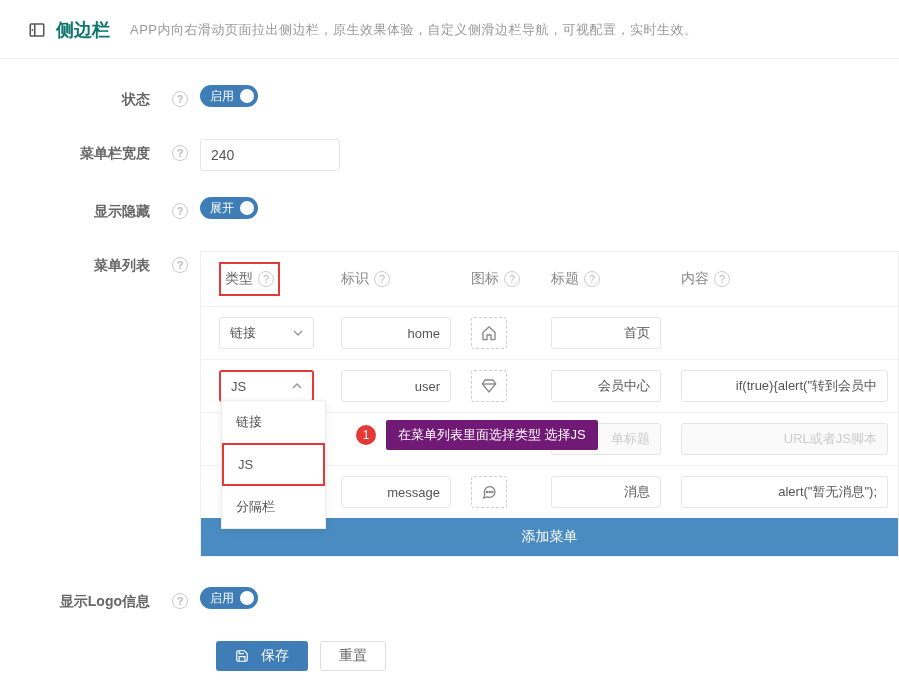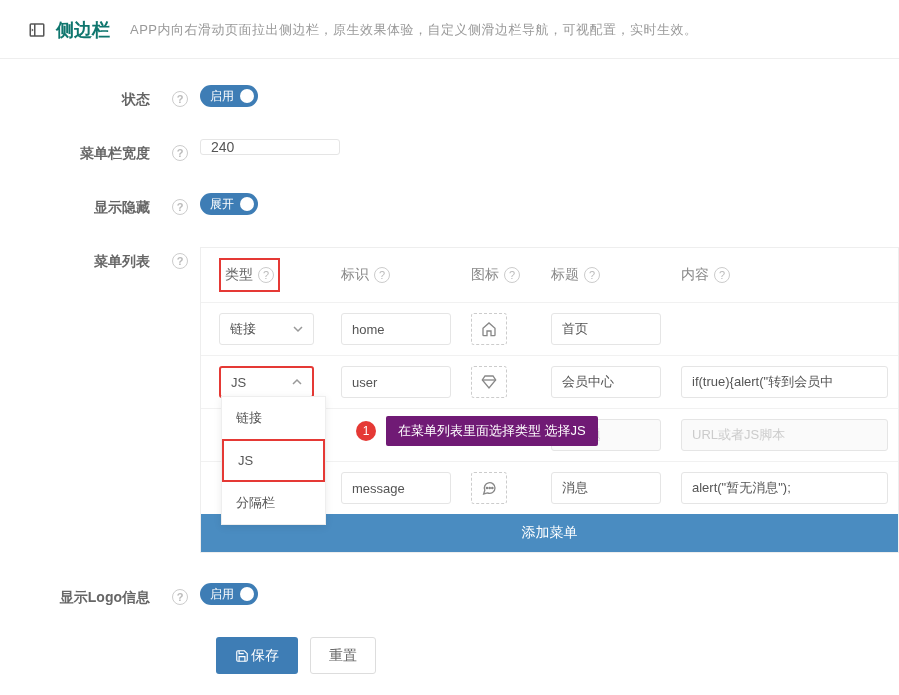--- a/index.html
+++ b/index.html
@@ -13,56 +13,56 @@
     .form-body { padding-top: 26px; }
     .form-row { display: flex; align-items: flex-start; margin-bottom: 26px; }
     .form-label { width: 200px; text-align: right; padding-right: 12px; color: #666; font-size: 14px; display: flex; justify-content: flex-end; align-items: center; gap: 22px; line-height: 28px; font-weight: bold; }
     .form-ctrl { flex: 1; display: flex; align-items: center; position: relative; }
 
     .help-icon { display: inline-flex; align-items: center; justify-content: center; width: 16px; height: 16px; border: 1px solid #ccc; border-radius: 50%; color: #bbb; font-size: 11px; line-height: 1; cursor: default; }
 
     .toggle { display: inline-flex; align-items: center; height: 22px; background: #3e7db5; border-radius: 11px; padding: 0 4px 0 10px; color: #fff; font-size: 12px; cursor: pointer; gap: 6px; }
     .toggle-knob { width: 14px; height: 14px; background: #fff; border-radius: 50%; }
 
-    .text-input { height: 16px; border: 1px solid #e5e5e5; border-radius: 3px; padding: 0 10px; font-size: 14px; color: #555; width: 140px; outline: none; }
+    .text-input { height: 32px; border: 1px solid #e5e5e5; border-radius: 3px; padding: 0 10px; font-size: 14px; color: #555; width: 140px; outline: none; }
 
     .table-wrap { flex: 1; border: 1px solid #eee; background: #fff; position: relative; }
     .thead, .trow { display: flex; align-items: center; padding: 10px 10px; border-bottom: 1px solid #f1f1f1; }
     .thead { font-size: 14px; color: #888; }
     .col-type { width: 130px; padding-left: 8px; }
     .col-ident { width: 130px; }
     .col-icon { width: 80px; }
     .col-title { width: 130px; }
     .col-content { flex: 1; min-width: 0; }
 
     .th-highlight { border: 2px solid #e53935; padding: 6px 4px; display: inline-flex; align-items: center; gap: 5px; color: #666; }
 
     .th { display: inline-flex; align-items: center; gap: 5px; color: #888; }
 
     .select-box { height: 32px; width: 95px; border: 1px solid #e5e5e5; border-radius: 3px; display: flex; align-items: center; justify-content: space-between; padding: 0 10px; font-size: 13px; color: #555; cursor: pointer; background: #fff; }
     .select-box.open { border: 2px solid #e53935; }
 
-    .cell-input { height: 32px; border: 1px solid #e5e5e5; border-radius: 3px; padding: 0 10px; font-size: 13px; color: #555; background: #fff; display: flex; align-items: center; width: 110px; }
+    .cell-input { height: 32px; border: 1px solid #e5e5e5; border-radius: 3px; padding: 0 10px; font-size: 13px; color: #555; background: #fff; display: flex; align-items: center; width: 110px; justify-content: flex-end; }
     .cell-input.wide { width: 100%; overflow: hidden; white-space: nowrap; }
     .cell-input.placeholder { color: #ccc; background: #fafafa; }
 
     .icon-box { width: 36px; height: 32px; border: 1px dashed #ccc; border-radius: 3px; display: flex; align-items: center; justify-content: center; color: #888; cursor: pointer; }
 
     .add-row { background: #4a8cc1; color: #fff; text-align: center; padding: 10px; font-size: 14px; cursor: pointer; }
 
     .dropdown { position: absolute; left: 20px; top: 148px; width: 105px; background: #fff; border: 1px solid #eee; box-shadow: 0 2px 8px rgba(0,0,0,.08); z-index: 20; }
     .dropdown-item { padding: 12px 14px; font-size: 13px; color: #555; cursor: pointer; }
     .dropdown-item.hl { border: 2px solid #e53935; }
 
     .callout { position: absolute; left: 155px; top: 168px; display: flex; align-items: center; z-index: 25; }
     .callout-badge { width: 20px; height: 20px; border-radius: 50%; background: #e53935; color: #fff; font-size: 12px; display: flex; align-items: center; justify-content: center; margin-right: 10px; }
     .callout-text { background: #701a75; color: #fff; padding: 6px 12px; font-size: 13px; border-radius: 2px; }
 
     .btn-row { padding-left: 216px; display: flex; gap: 12px; }
-    .btn { height: 37px; padding: 0 18px; border-radius: 3px; font-size: 14px; display: inline-flex; align-items: center; gap: 2px; cursor: pointer; border: 1px solid transparent; }
+    .btn { height: 30px; padding: 0 18px; border-radius: 3px; font-size: 14px; display: inline-flex; align-items: center; gap: 12px; cursor: pointer; border: 1px solid transparent; }
     .btn-primary { background: #3e7db5; color: #fff; }
     .btn-default { background: #fff; color: #666; border-color: #ddd; }
     .save-icon { width: 14px; height: 14px; }
     .chev { width: 10px; height: 10px; }
   </style>
 </head>
 <body>
 
 <div class="header">
   <svg class="header-icon" viewBox="0 0 24 24" fill="none" stroke="currentColor" stroke-width="2">

